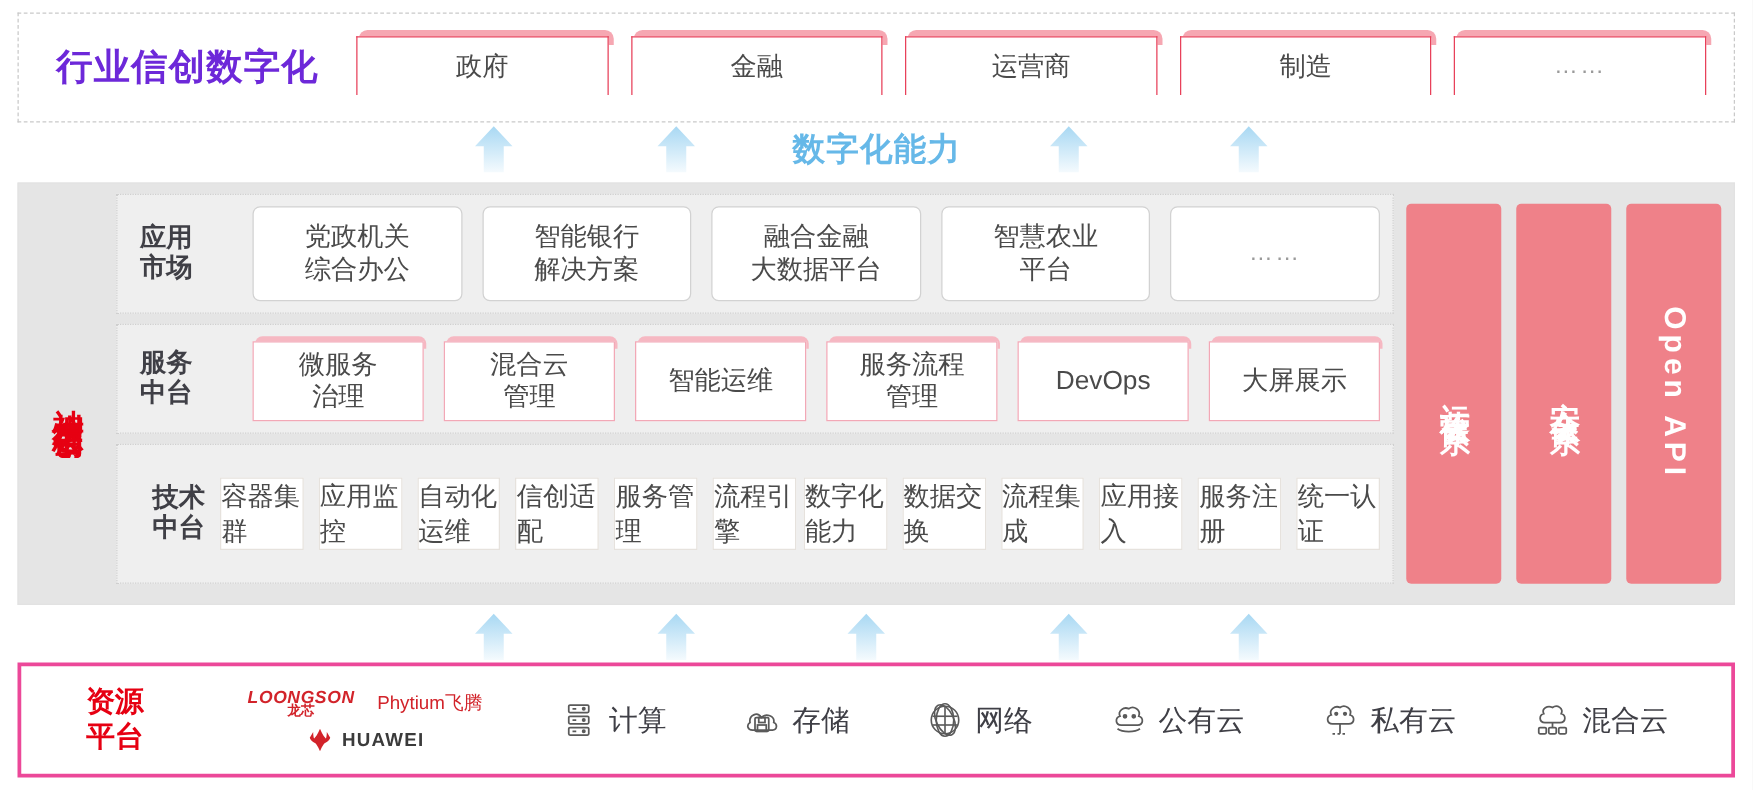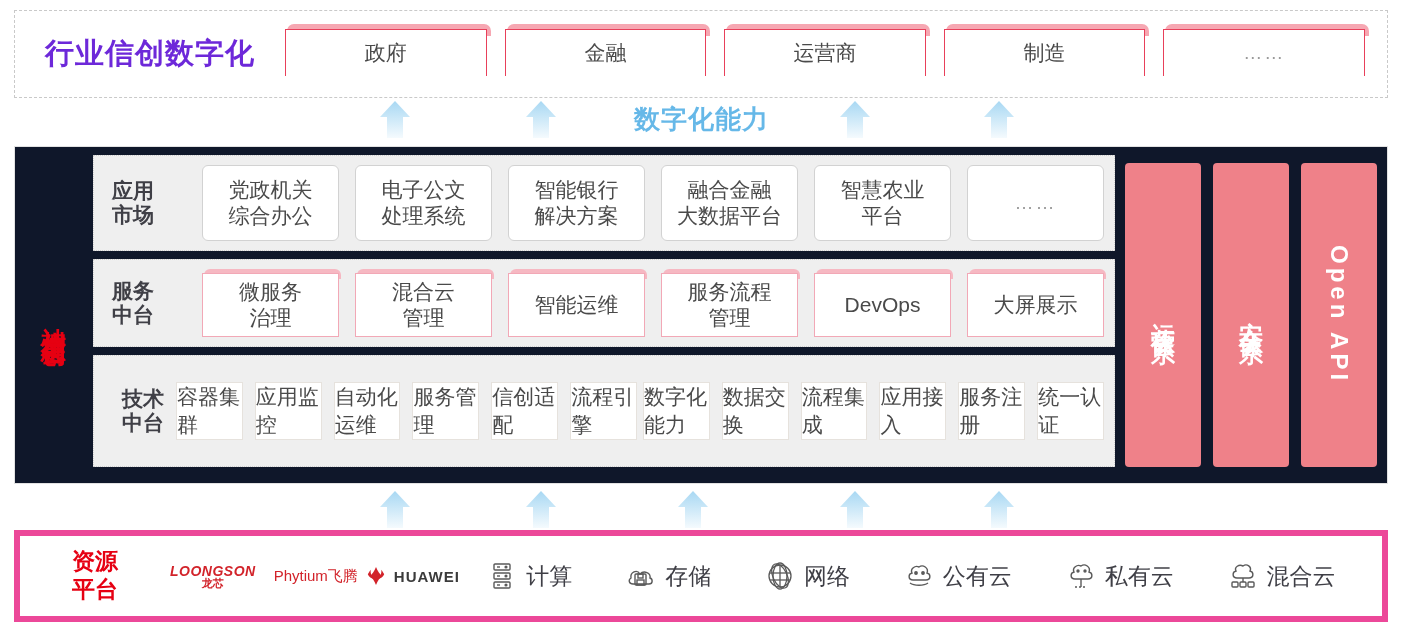--- a/index.html
+++ b/index.html
@@ -70,21 +70,21 @@
     top: 4px;
     left: 634px;
     letter-spacing: 1px;
   }
 
   
   .cloud-panel {
     position: absolute; left: 14px; top: 146px;
     width: 1374px; height: 338px;
     border: 1px solid #e2e2e2;
-    background: #0f172a;
+    background: #e5e5e5;
     display: flex;
   }
   .cloud-title {
     width: 78px; flex: 0 0 78px;
     display: flex; align-items: center; justify-content: center;
     color: #e60012;
     font-weight: bold;
     font-size: 25px;
     line-height: 1.12;
     writing-mode: vertical-rl;
@@ -173,36 +173,36 @@
     font-size: 24px;
     writing-mode: vertical-rl;
     letter-spacing: 6px;
   }
   .pillar.latin { letter-spacing: 4px; font-size: 24px; }
 
   
   .resource-panel {
     position: absolute; left: 14px; top: 530px;
     width: 1374px; height: 92px;
-    border: 6px solid #ec4899;
+    border: 3px solid #ec4899;
     background: #ffffff;
     display: flex; align-items: center;
   }
   .res-title {
     flex: 0 0 150px;
     text-align: center;
     color: #e60012;
     font-weight: bold;
     font-size: 23px;
     line-height: 1.2;
     white-space: pre-line;
   }
   .vendors {
     flex: 0 0 250px;
-    display: flex; flex-direction: row; align-items: center; gap: 7px;
+    display: flex; flex-direction: column; align-items: center; gap: 7px;
   }
   .vendor-row { display: flex; align-items: center; gap: 18px; }
   .loongson { text-align: center; line-height: 1; }
   .loongson .en {
     color: #d2232a; font-weight: bold; font-size: 14px;
     font-style: italic; letter-spacing: 0.5px;
   }
   .loongson .cn { color: #d2232a; font-weight: bold; font-size: 11px; }
   .phytium { color: #d2232a; font-weight: normal; font-size: 15px; white-space: nowrap; }
   .huawei { display: flex; align-items: center; gap: 7px; }
@@ -280,22 +280,20 @@
 
     <div class="cloud-body">
       <div class="layers">
 
         <div class="layer layer-app">
           <div class="layer-label">应用
 市场</div>
           <div class="layer-items">
             <div class="app-box">党政机关
 综合办公</div>
-            <div class="app-box">电子公文
-处理系统</div>
             <div class="app-box">智能银行
 解决方案</div>
             <div class="app-box">融合金融
 大数据平台</div>
             <div class="app-box">智慧农业
 平台</div>
             <div class="app-box dots">……</div>
           </div>
         </div>
 
@@ -334,22 +332,22 @@
         </div>
 
         <div class="layer layer-tech">
           <div class="layer-label">技术
 中台</div>
           <div class="layer-stack">
             <div class="tech-row">
               <div class="tech-box">容器集群</div>
               <div class="tech-box">应用监控</div>
               <div class="tech-box">自动化运维</div>
+              <div class="tech-box">信创适配</div>
               <div class="tech-box">服务管理</div>
-              <div class="tech-box">信创适配</div>
               <div class="tech-box">流程引擎</div>
             </div>
             <div class="tech-row">
               <div class="tech-box">数字化能力</div>
               <div class="tech-box">数据交换</div>
               <div class="tech-box">流程集成</div>
               <div class="tech-box">应用接入</div>
               <div class="tech-box">服务注册</div>
               <div class="tech-box">统一认证</div>
             </div>

